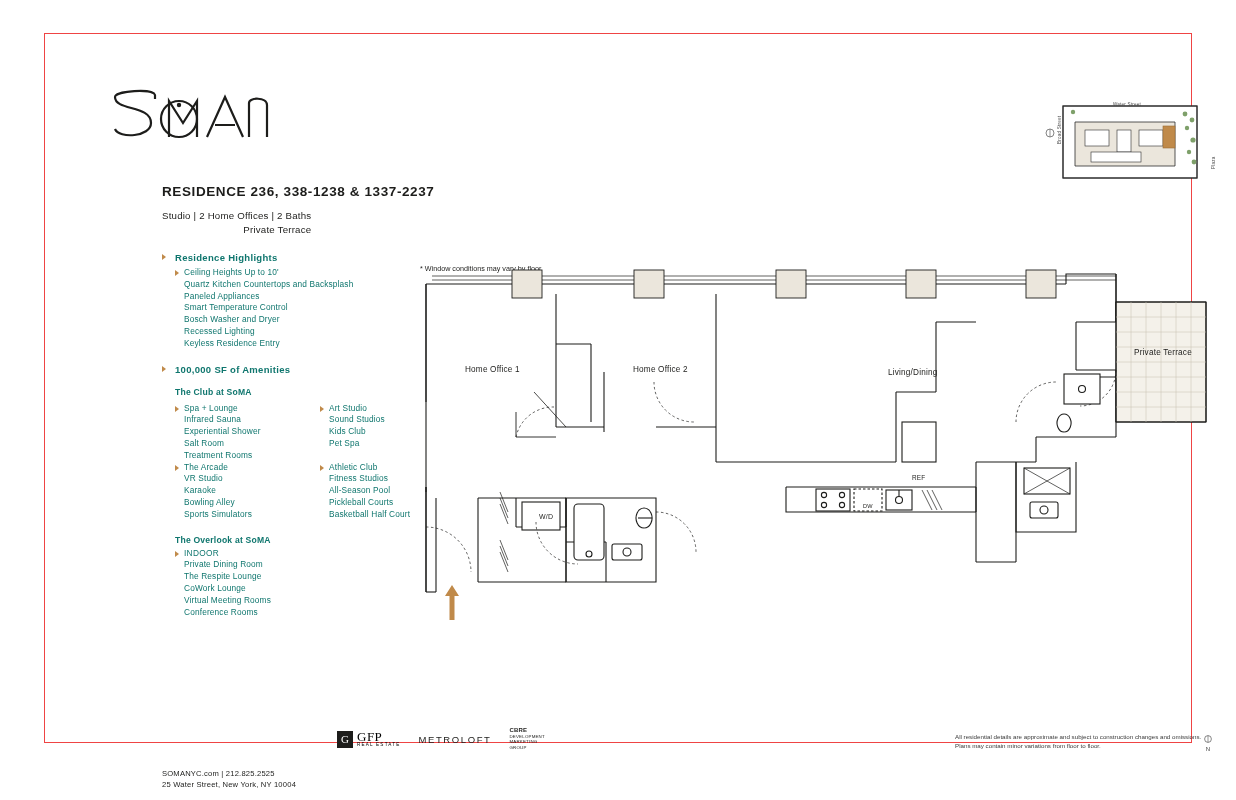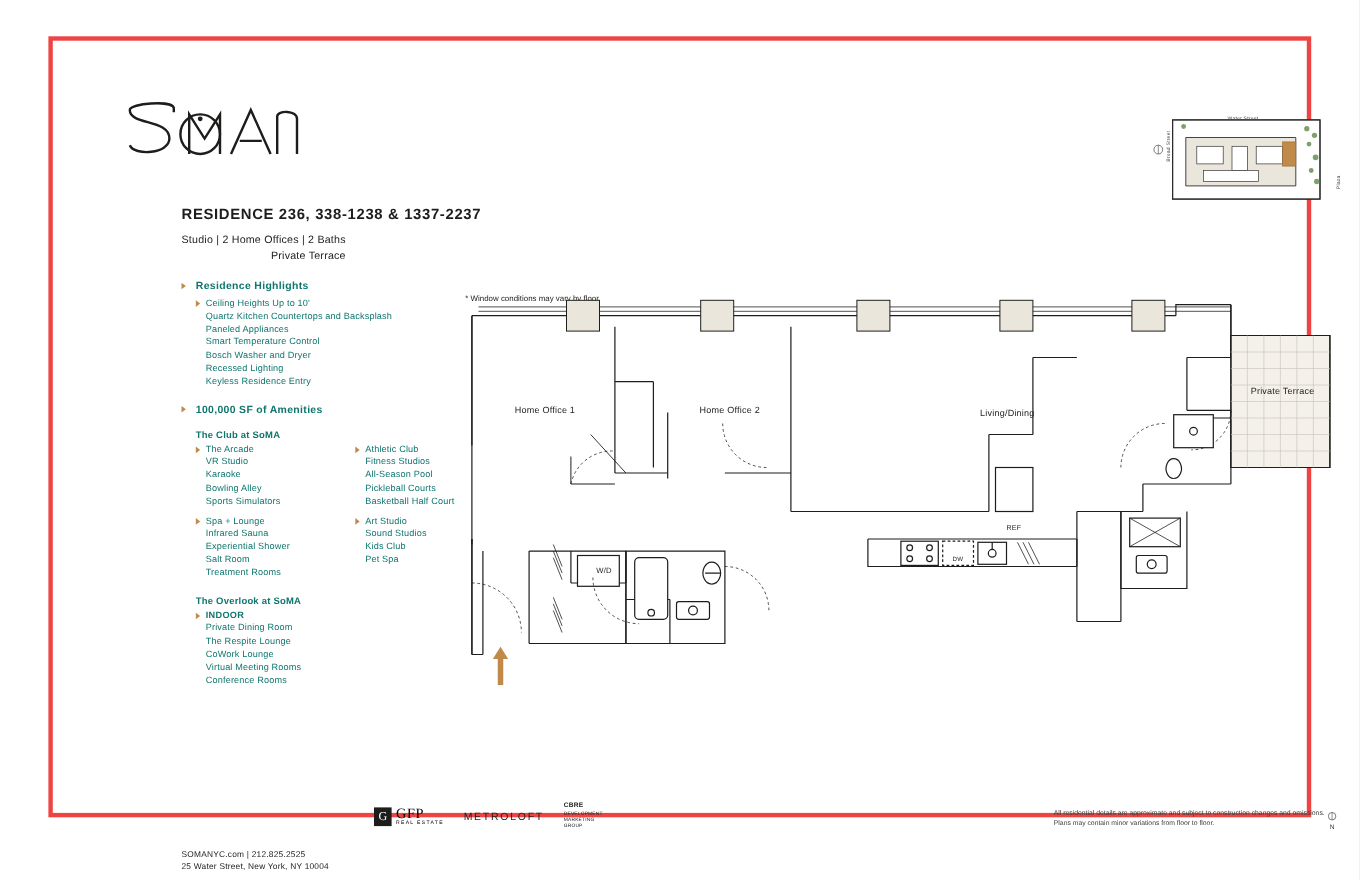--- a/index.html
+++ b/index.html
@@ -18,21 +18,21 @@
     left: 0; top: 0;
     width: 1236px;
     height: 800px;
     background: #ffffff;
   }
   .sheet {
     position: absolute;
     left: 44px; top: 33px;
     width: 1148px;
     height: 710px;
-    border: 4px solid #ef4444;
+    border: 1px solid #ef4444;
     background: #ffffff;
     box-sizing: border-box;
   }
 
   
   .logo {
     position: absolute;
     left: 62px; top: 55px;
     width: 170px;
     height: 60px;
@@ -98,21 +98,21 @@
     font-size: 8.3px;
     line-height: 11.8px;
     letter-spacing: 0.15px;
   }
   .listblk .tri { left: 13px; top: 3px; }
   .listblk.nohang { padding-left: 22px; }
   .subhdr {
     position: relative;
     padding-left: 22px;
     font-size: 8.3px;
-    font-weight: bold;
+    font-weight: normal;
     line-height: 11.8px;
     letter-spacing: 0.3px;
   }
   .subhdr .tri { left: 13px; top: 3px; }
 
   .two-col {
     position: relative;
   }
   .two-col .c2 {
     position: absolute;
@@ -282,53 +282,53 @@
 
       <div class="grp" style="margin-top:14px">
         <div class="hdr">
           <span class="tri"></span>
           <span>100,000 SF of Amenities</span>
         </div>
 
 
         <div style="margin-top:12px">
           <div class="grp-title">The Club at SoMA</div>
+          <div class="two-col" style="margin-top:6px">
+            <div class="listblk">
+              <span class="tri"></span>
+              <div>Spa + Lounge</div>
+              <div>Infrared Sauna</div>
+              <div>Experiential Shower</div>
+              <div>Salt Room</div>
+              <div>Treatment Rooms</div>
+            </div>
+            <div class="listblk c2">
+              <span class="tri"></span>
+              <div>Art Studio</div>
+              <div>Sound Studios</div>
+              <div>Kids Club</div>
+              <div>Pet Spa</div>
+            </div>
+          </div>
           <div class="two-col">
             <div class="listblk">
               <span class="tri"></span>
               <div>The Arcade</div>
               <div>VR Studio</div>
               <div>Karaoke</div>
               <div>Bowling Alley</div>
               <div>Sports Simulators</div>
             </div>
             <div class="listblk c2">
               <span class="tri"></span>
               <div>Athletic Club</div>
               <div>Fitness Studios</div>
               <div>All-Season Pool</div>
               <div>Pickleball Courts</div>
               <div>Basketball Half Court</div>
-            </div>
-          </div>
-          <div class="two-col" style="margin-top:6px">
-            <div class="listblk">
-              <span class="tri"></span>
-              <div>Spa + Lounge</div>
-              <div>Infrared Sauna</div>
-              <div>Experiential Shower</div>
-              <div>Salt Room</div>
-              <div>Treatment Rooms</div>
-            </div>
-            <div class="listblk c2">
-              <span class="tri"></span>
-              <div>Art Studio</div>
-              <div>Sound Studios</div>
-              <div>Kids Club</div>
-              <div>Pet Spa</div>
             </div>
           </div>
         </div>
 
         <div style="margin-top:14px">
           <div class="grp-title">The Overlook at SoMA</div>
           <div class="two-col">
             <div>
               <div class="subhdr">
                 <span class="tri"></span>

